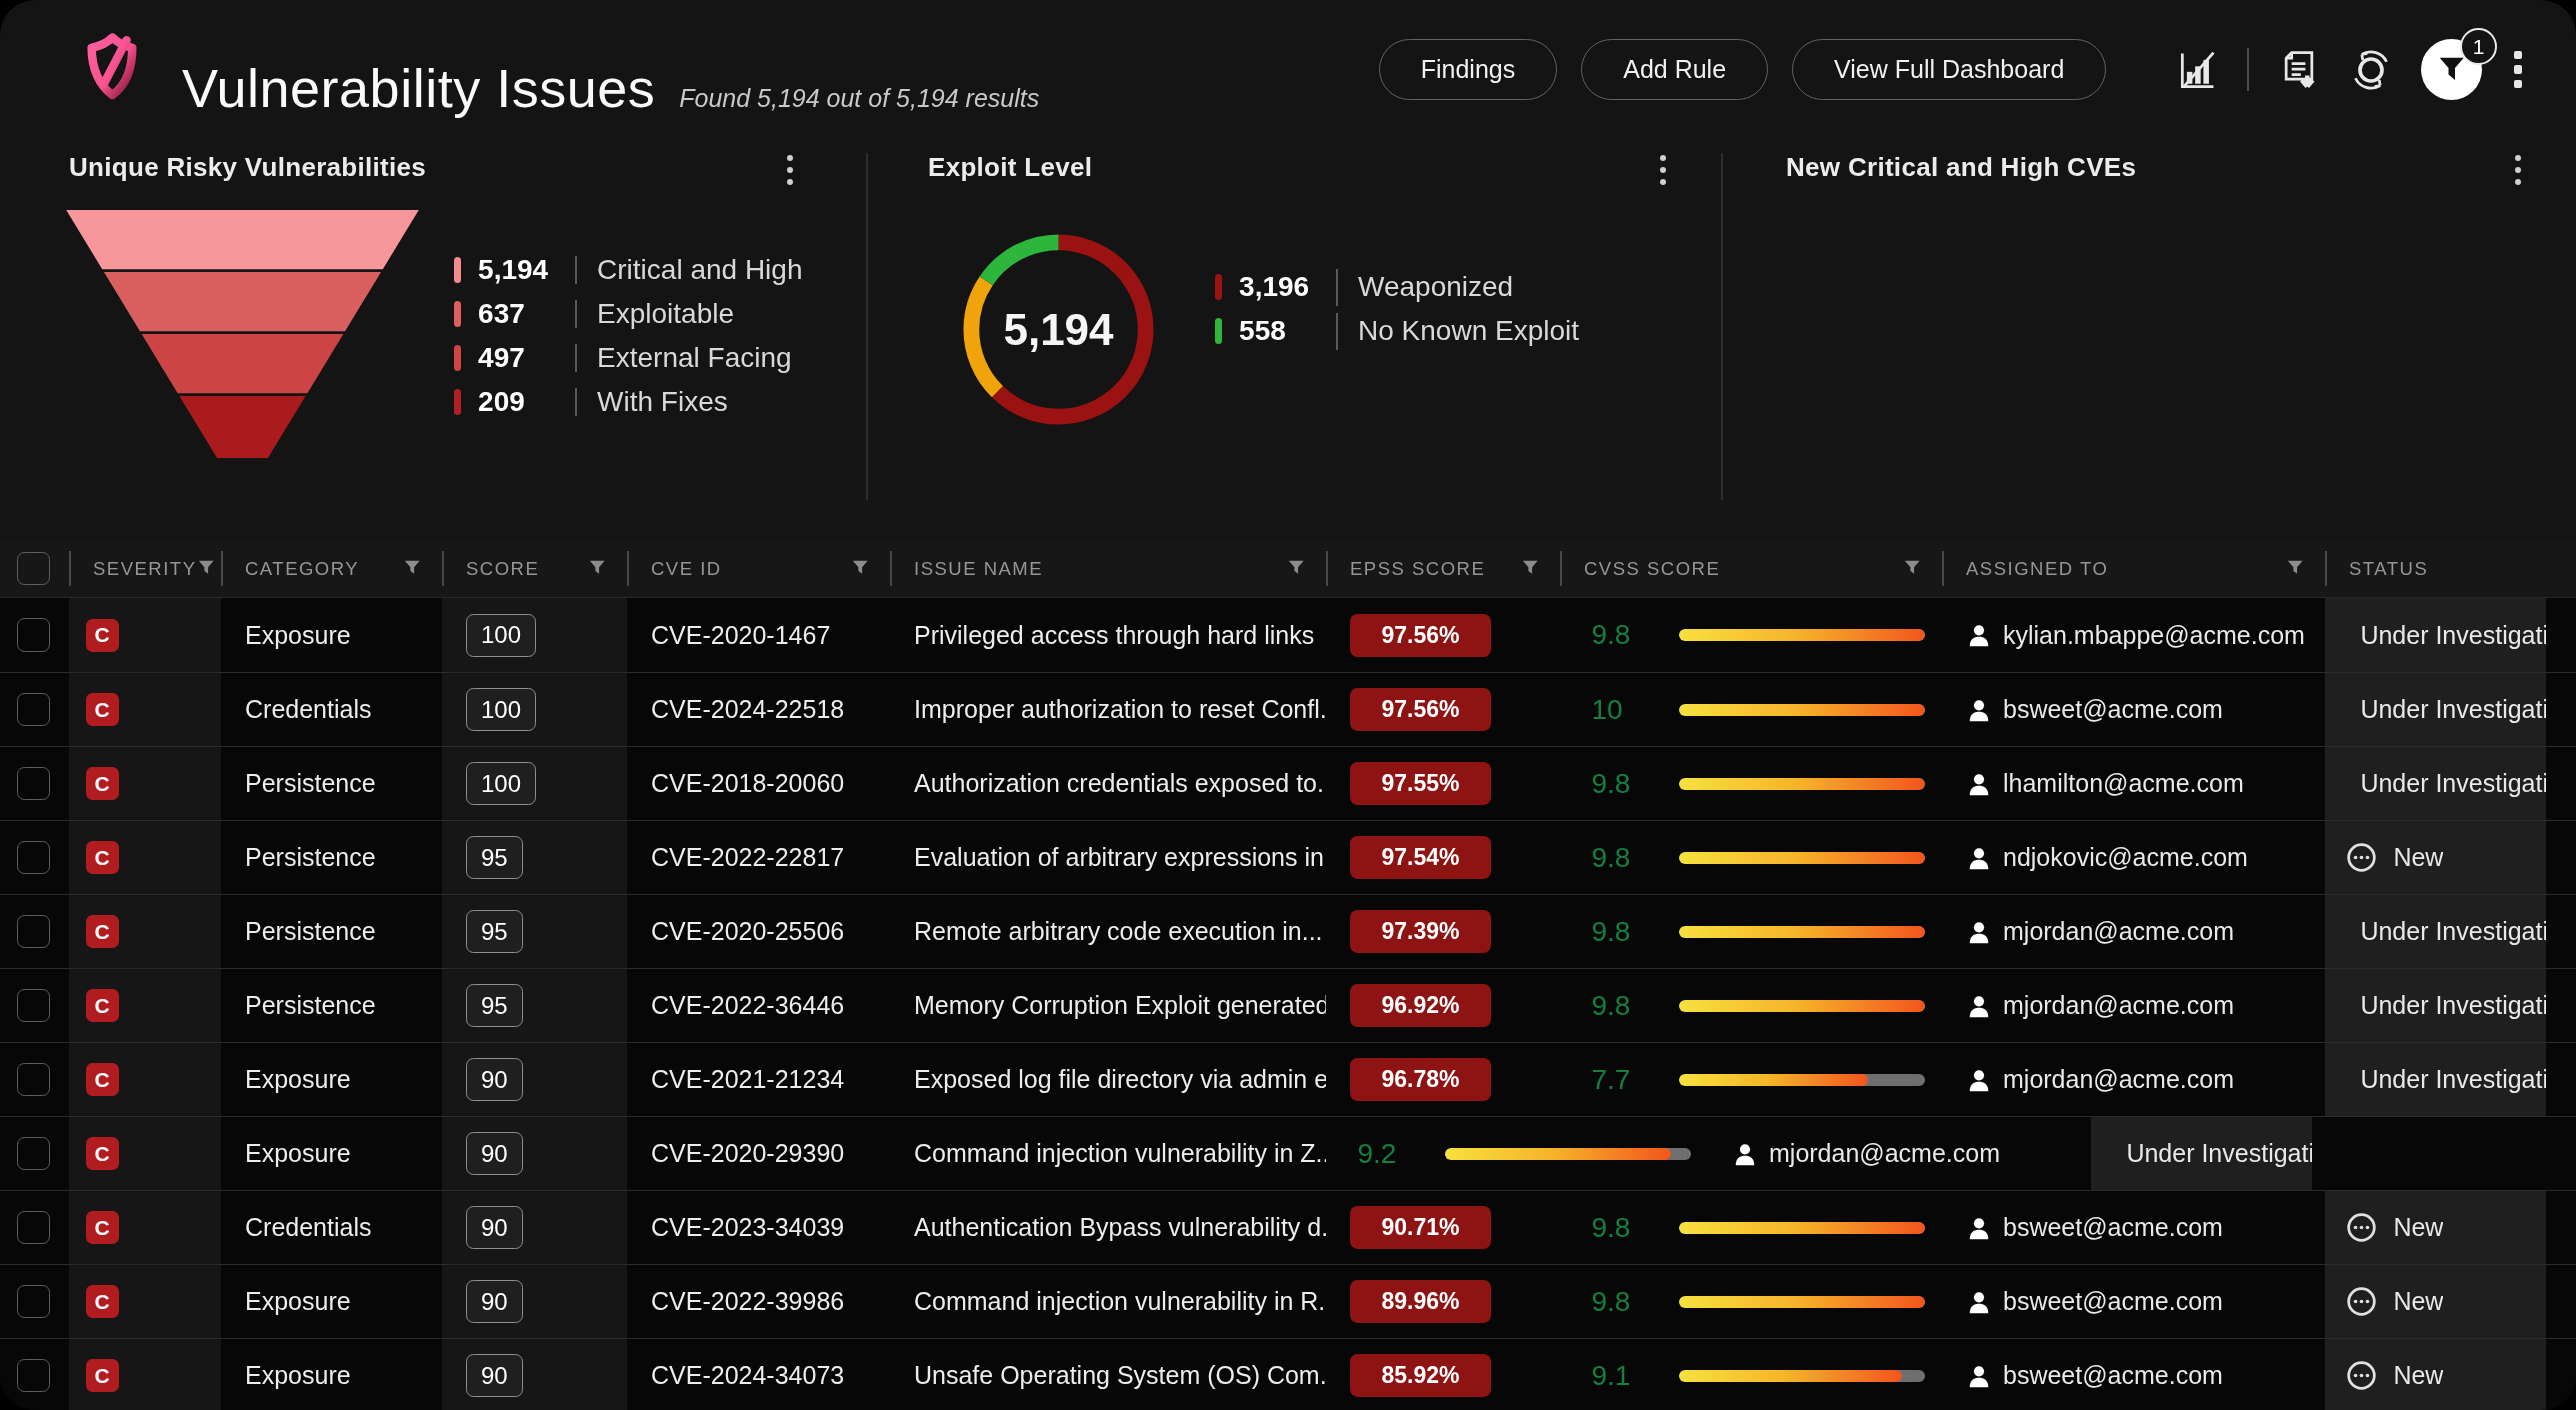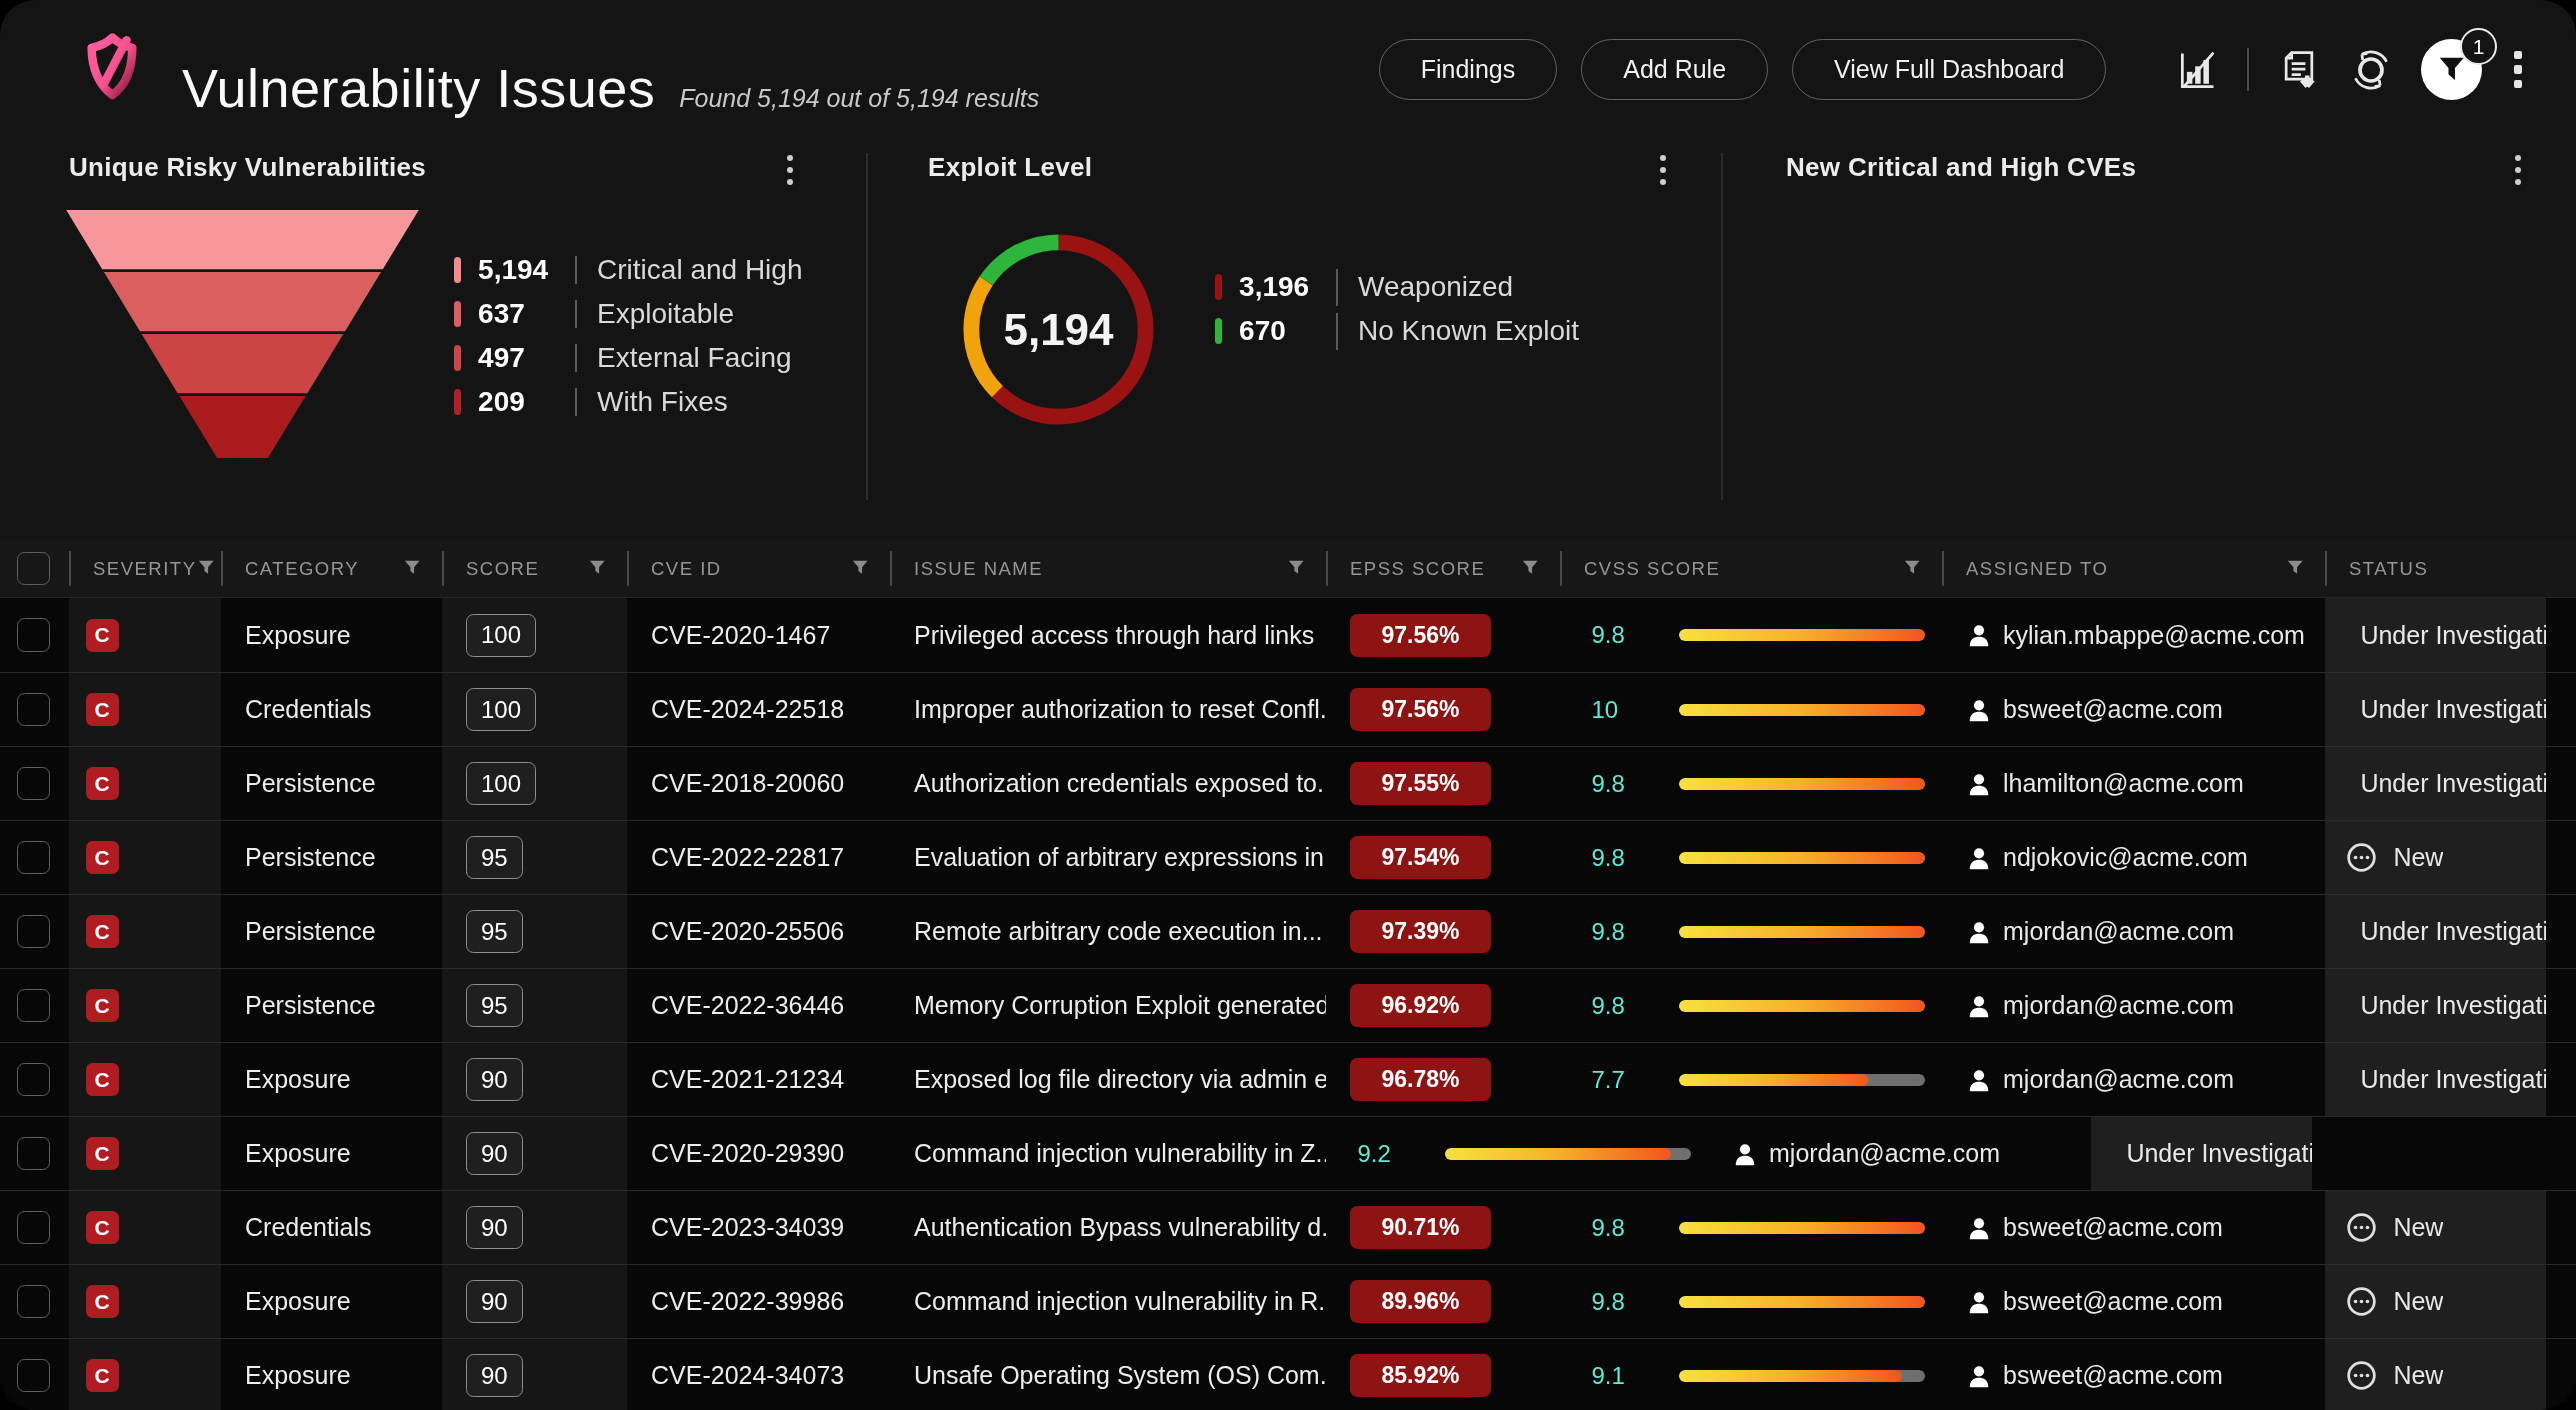--- a/index.html
+++ b/index.html
@@ -75,21 +75,21 @@
   .trow:first-child{border-top:none;}
   .trow .cell{display:flex;align-items:center;box-sizing:border-box;overflow:hidden;}
   .trow .c1,.thead-stripe{background:#161616;}
   .trow .c3{background:#161616;}
   .trow .c9{background:#1f1f1f;}
   .checkbox{width:31.5px;height:31.5px;border:1.9px solid #5f5f5f;border-radius:7.4px;margin-left:16.7px;background:transparent;flex:0 0 auto;cursor:pointer;}
   .sev-badge{width:33px;height:33px;border-radius:6.5px;background:#b01c20;color:#fff;font-size:21px;font-weight:bold;display:flex;align-items:center;justify-content:center;margin-left:16.7px;}
   .cat-text,.cve-text,.issue-text{font-size:25px;color:#ededed;margin-left:24px;white-space:nowrap;}
   .score-chip{border:1.9px solid #8f8f8f;border-radius:7.4px;background:rgba(255,255,255,.04);color:#fff;font-size:24px;padding:6.5px 14px;margin-left:24px;}
   .epss-badge{background:#8e1414;border-radius:7.4px;color:#fff;font-size:23px;font-weight:bold;width:141px;height:43px;display:flex;align-items:center;justify-content:center;margin-left:24px;}
-  .cvss-val{font-size:24px;color:#5eead4;margin-left:31.5px;min-width:87px;}
+  .cvss-val{font-size:28px;color:#15803d;margin-left:31.5px;min-width:87px;}
   .cvss-bar{position:relative;width:246px;height:12px;border-radius:6.5px;background:#6f6f6f;overflow:hidden;flex:0 0 auto;}
   .cvss-fill{position:absolute;left:0;top:0;bottom:0;border-radius:6.5px;background:linear-gradient(90deg,#f7e13e 0%,#f6b32a 48%,#f2551d 100%);}
   .assigned-wrap{display:flex;align-items:center;margin-left:24px;overflow:hidden;}
   .assigned-text{font-size:25px;color:#e9e9e9;margin-left:11px;white-space:nowrap;}
   .status-wrap{display:flex;align-items:center;margin-left:20.4px;white-space:nowrap;overflow:hidden;}
   .status-text{font-size:25px;color:#e9e9e9;margin-left:15px;}
 </style>
 </head>
 <body>
 
@@ -216,21 +216,21 @@
     </div>
     <div class="legend" id="exploit-legend">
         <div class="legend-item">
           <span class="legend-marker" style="background: rgb(155, 18, 18);"></span>
           <span class="legend-value">3,196</span>
           <span class="legend-div"></span>
           <span class="legend-label">Weaponized</span>
         </div>
         <div class="legend-item">
           <span class="legend-marker" style="background: rgb(46, 181, 60);"></span>
-          <span class="legend-value">670</span>
+          <span class="legend-value">558</span>
           <span class="legend-div"></span>
           <span class="legend-label">No Known Exploit</span>
         </div>
       </div>
   </div>
 
   <div class="panel" id="panel-cves">
     <div class="panel-title">New Critical and High CVEs</div>
     <div class="panel-kebab">
         <span></span>

